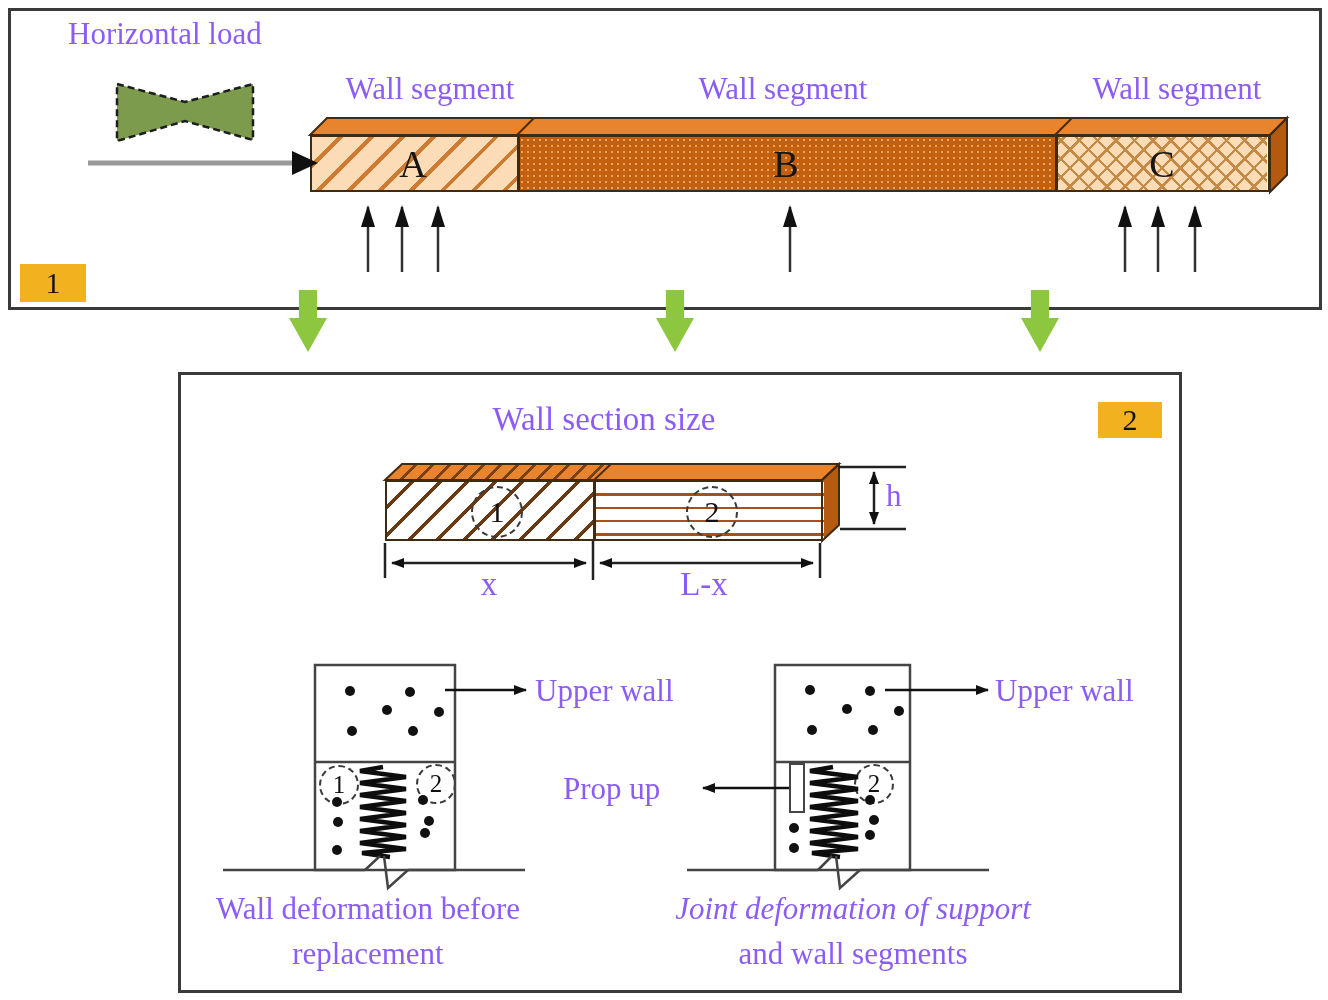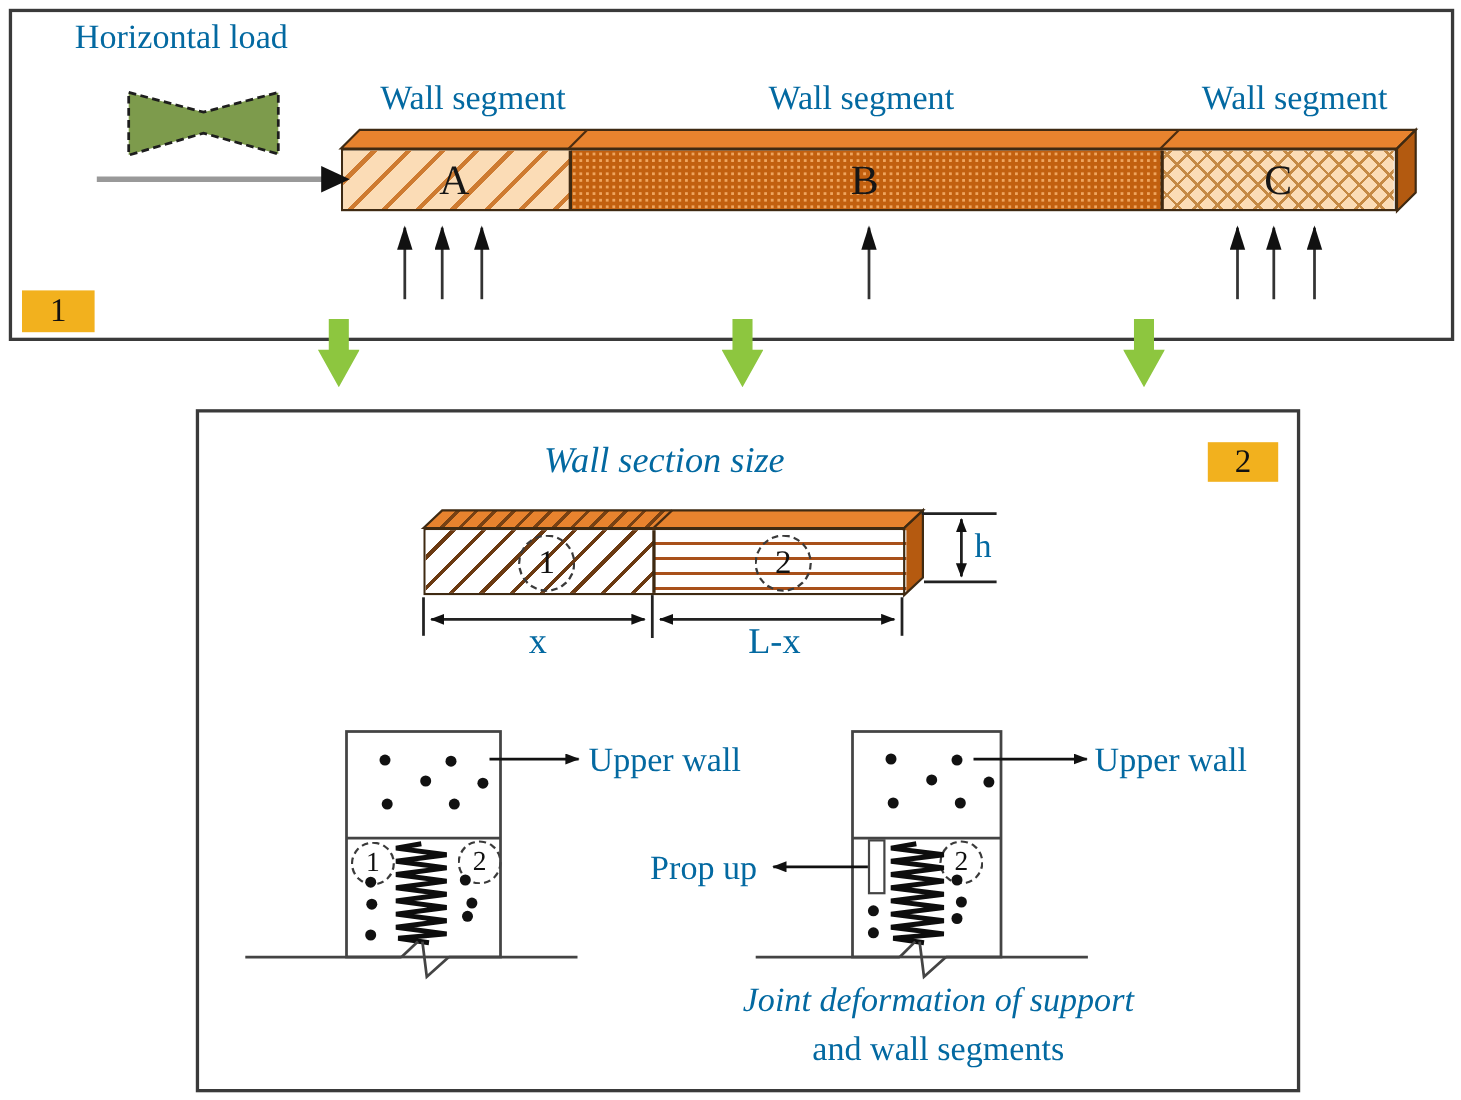--- a/index.html
+++ b/index.html
@@ -1,20 +1,20 @@
 <!DOCTYPE html>
 <html><head>
 <meta charset="utf-8">
 <style>
   html,body{margin:0;padding:0;background:#fff;}
   #canvas{position:relative;width:1328px;height:1000px;background:#fff;overflow:hidden;
           font-family:"Liberation Serif","DejaVu Serif",serif;color:#111;}
   .abs{position:absolute;}
   .panel{position:absolute;border:3px solid #3a3a3a;background:#fff;}
-  .lbl{position:absolute;font-size:31px;white-space:nowrap;color:#0369a1;}
+  .lbl{position:absolute;font-size:31px;white-space:nowrap;color:#8b5cf6;}
   .center{transform:translateX(-50%);}
   .badge{position:absolute;background:#F2B11E;color:#111;font-size:30px;
          display:flex;align-items:center;justify-content:center;}
   .seg-letter{position:absolute;font-size:38px;color:#161616;transform:translate(-50%,-50%);}
   
   .seg-a{background-color:#FBDCB6;
     background-image:repeating-linear-gradient(135deg,transparent 0 18px,#CE7B31 18px 22px);}
   .seg-b{background-color:#C2600F;
     background-image:radial-gradient(circle,#EFA55E 1.2px,transparent 1.5px);
     background-size:6px 6px;}
@@ -69,48 +69,50 @@
   <div class="seg-letter" style="left:1162px;top:164px;">C</div>
 
   <div class="badge" style="left:20px;top:264px;width:66px;height:38px;">1</div>
 
   <div class="g-arrow" style="left:289px;top:290px;"></div>
   <div class="g-arrow" style="left:656px;top:290px;"></div>
   <div class="g-arrow" style="left:1021px;top:290px;"></div>
 
   <div class="panel" style="left:178px;top:372px;width:998px;height:615px;"></div>
 
-  <div class="lbl center" style="left:604px;top:401px;font-size:33px;font-style:italic;">Wall section size</div>
+  <div class="lbl center" style="left:604px;top:401px;font-size:33px;">Wall section size</div>
   <div class="badge" style="left:1098px;top:402px;width:64px;height:36px;">2</div>
 
   <div class="abs topface-hatch" style="left:385px;top:464px;width:225px;height:16px;"></div>
   <div class="abs topface" style="left:593px;top:464px;width:246px;height:16px;"></div>
   <div class="abs sideface" style="left:822px;top:464px;width:17px;height:77px;background:#B55A10;"></div>
   <div class="bar-wrap" style="left:385px;top:480px;width:437px;height:61px;">
     <div class="abs sec1" style="left:0;top:0;width:208px;height:100%;"></div>
     <div class="abs sec2" style="left:208px;top:0;width:229px;height:100%;"></div>
     <div class="divline" style="left:206px;"></div>
   </div>
   <div class="circ big" style="left:471px;top:486px;">1</div>
   <div class="circ big" style="left:686px;top:486px;">2</div>
 
   <div class="lbl center" style="left:489px;top:566px;font-size:33px;">x</div>
   <div class="lbl center" style="left:704px;top:566px;font-size:33px;">L-x</div>
   <div class="lbl" style="left:886px;top:478px;">h</div>
 
   <div class="lbl" style="left:535px;top:673px;">Upper wall</div>
   <div class="lbl" style="left:995px;top:673px;">Upper wall</div>
-  <div class="lbl" style="left:563px;top:771px;margin-left:28px;">Prop up</div>
+  <div class="lbl" style="left:563px;top:771px;">Prop up</div>
 
   <div class="circ small" style="left:319px;top:765px;">1</div>
   <div class="circ small" style="left:416px;top:764px;">2</div>
   <div class="circ small" style="left:854px;top:764px;">2</div>
 
   <div class="prop" style="left:789px;top:763px;width:16px;height:50px;"></div>
 
+  <div class="lbl center" style="left:368px;top:891px;">Wall deformation before</div>
+  <div class="lbl center" style="left:368px;top:936px;">replacement</div>
   <div class="lbl center" style="left:853px;top:891px;font-style:italic;">Joint deformation of support</div>
   <div class="lbl center" style="left:853px;top:936px;font-family:Liberation Serif, serif;">and wall segments</div>
 
   <svg width="1328" height="1000" viewBox="0 0 1328 1000">
     <defs>
       <marker id="mk" markerUnits="userSpaceOnUse" markerWidth="14" markerHeight="11" refX="12" refY="5" orient="auto">
           <path d="M0,0 L13,5 L0,10 z" fill="#111"></path>
         </marker>
       <marker id="mks" markerUnits="userSpaceOnUse" markerWidth="14" markerHeight="11" refX="12" refY="5" orient="auto-start-reverse">
           <path d="M0,0 L13,5 L0,10 z" fill="#111"></path>

